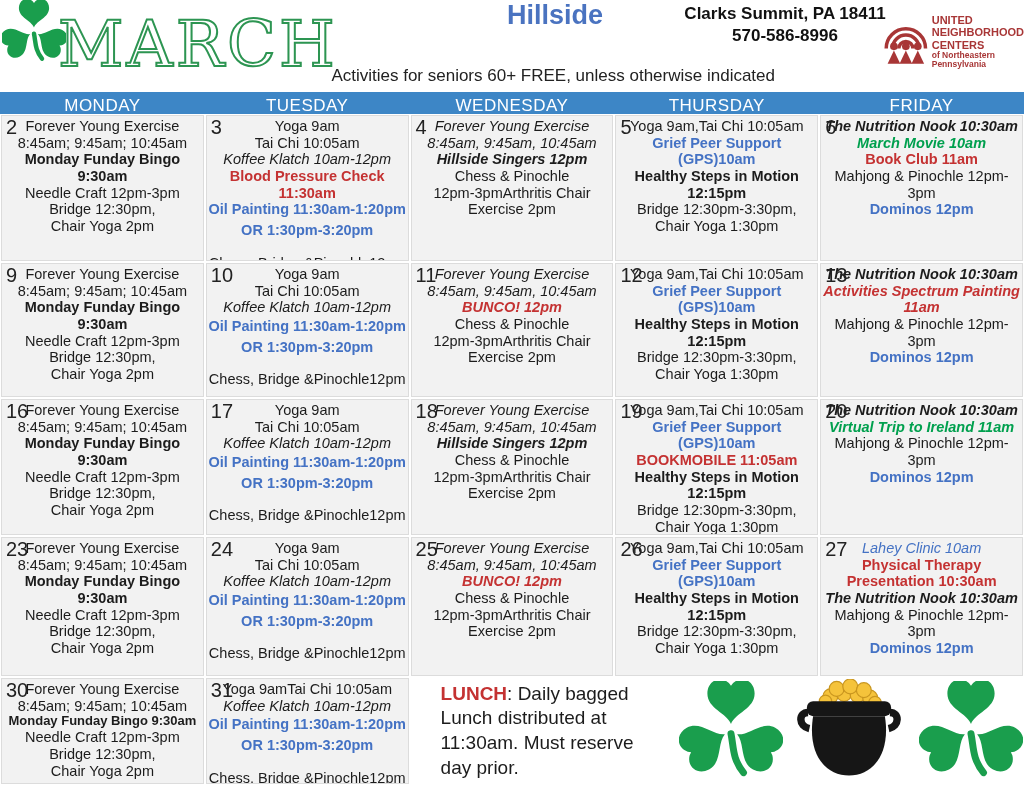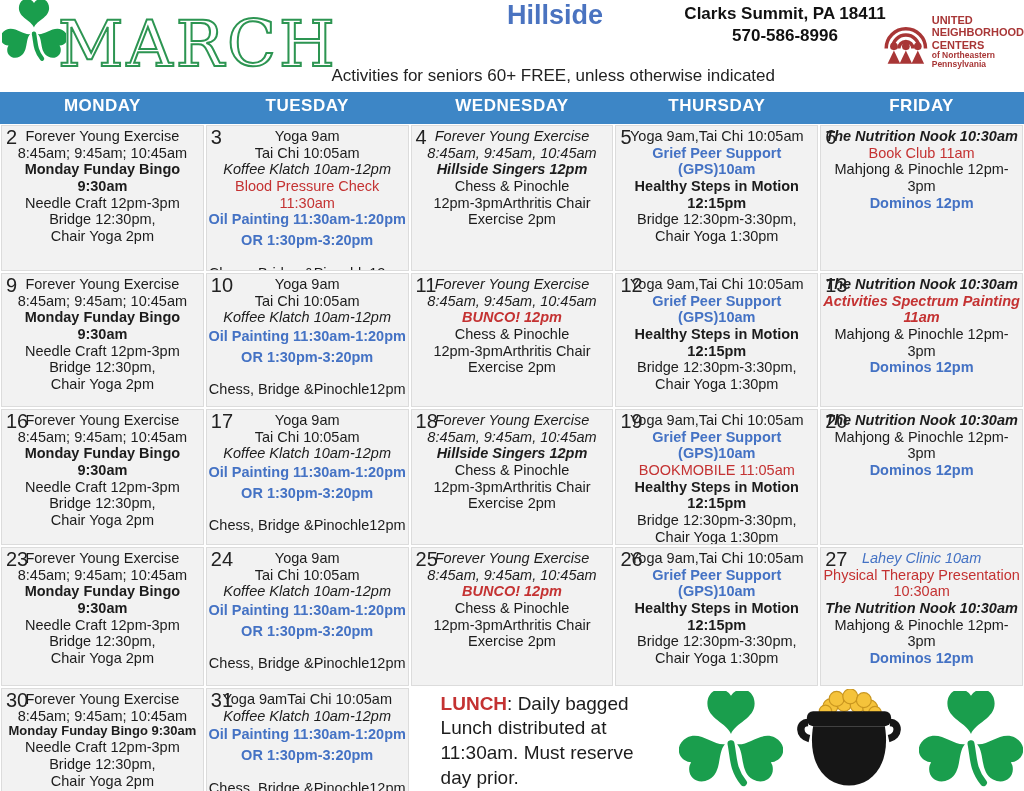--- a/index.html
+++ b/index.html
@@ -24,40 +24,40 @@
   .subtitle { position:absolute; left:255px; top:66px; width:520px; text-align:right;
           font-size:17px; color:#222; }
   .address { position:absolute; left:645px; top:3px; width:280px; text-align:center;
           font-size:17px; font-weight:bold; color:#111; line-height:1.3; }
   .logo { position:absolute; left:882px; top:8px; width:142px; height:80px; display:flex; align-items:flex-start; }
   .logo-icon { width:54px; height:70px; margin-top:4px; }
   .logo-text { margin-left:2px; color:var(--logo-red,#a83636); line-height:1.12; padding-top:6px; }
   .logo-text .lt-b { font-size:11px; font-weight:bold; }
   .logo-text .lt-s { font-size:8.5px; font-weight:bold; }
   
-  .day-row { display:flex; width:1024px; height:32px; background:var(--header-bar,#3d86c6);font-weight:bold; }
+  .day-row { display:flex; width:1024px; height:22px; background:var(--header-bar,#3d86c6); }
   .day { flex:1; color:#fff; font-size:17px; letter-spacing:0.5px; text-align:center; line-height:28px; }
   
   .grid {
     display:grid; width:1024px; height:671px;
     grid-template-columns:repeat(5,1fr);
     grid-template-rows:146px 134px 136px 139px auto;
     gap:2px; background:#fff; padding:1px;
   }
   .cell {
     position:relative; background:#f2f2f2; border:1px solid #dcdcdc;
     overflow:hidden; text-align:center; padding:2px 1px 0 1px;
     font-size:14.5px; line-height:1.15;
   }
   .date { position:absolute; left:4px; top:0px; font-size:20px; color:#222; }
   .line.bold { font-weight:bold; }
   .line.bold-sm { font-weight:bold; font-size:13px; }
   .line.italic { font-style:italic; }
   .line.bi { font-weight:bold; font-style:italic; }
-  .line.red-b { color:var(--event-red,#c43232); font-weight:normal;text-align:center; }
+  .line.red-b { color:var(--event-red,#c43232); font-weight:bold;text-align:center; }
   .line.red-bi { color:var(--event-red,#c43232); font-weight:bold; font-style:italic; }
   .line.blue-b { color:var(--event-blue,#4472c4); font-weight:bold; }
   .line.blue-bi { color:var(--event-blue,#4472c4); font-weight:normal; font-style:italic; }
   .line.green-bi { color:var(--event-green,#00a04e); font-weight:bold; font-style:italic; }
   .line.blue-b + .line.blue-b { margin-top:4px; }
   .line.blue-b + .line.plain { margin-top:16px; }
   .line.italic + .line.blue-b { margin-top:2px; }
   
   .lunch-cell {
     grid-column:3 / span 3; grid-row:5; background:#fff; border:none;
@@ -197,20 +197,21 @@
           <div class="line blue-b">Grief Peer Support (GPS)10am</div>
           <div class="line bold">Healthy Steps in Motion 12:15pm</div>
           <div class="line plain">Bridge 12:30pm-3:30pm,</div>
           <div class="line plain">Chair Yoga 1:30pm</div>
         </div>
       </div>
       <div class="cell">
         <span class="date">6</span>
         <div class="lines">
           <div class="line bi">The Nutrition Nook 10:30am</div>
+          <div class="line green-bi">March Movie 10am</div>
           <div class="line red-b">Book Club 11am</div>
           <div class="line plain">Mahjong &amp; Pinochle 12pm-3pm</div>
           <div class="line blue-b">Dominos 12pm</div>
         </div>
       </div>
       <div class="cell">
         <span class="date">9</span>
         <div class="lines">
           <div class="line plain">Forever Young Exercise</div>
           <div class="line plain">8:45am; 9:45am; 10:45am</div>
@@ -302,20 +303,21 @@
           <div class="line red-b">BOOKMOBILE 11:05am</div>
           <div class="line bold">Healthy Steps in Motion 12:15pm</div>
           <div class="line plain">Bridge 12:30pm-3:30pm,</div>
           <div class="line plain">Chair Yoga 1:30pm</div>
         </div>
       </div>
       <div class="cell">
         <span class="date">20</span>
         <div class="lines">
           <div class="line bi">The Nutrition Nook 10:30am</div>
+          <div class="line green-bi">Virtual Trip to Ireland 11am</div>
           <div class="line plain">Mahjong &amp; Pinochle 12pm-3pm</div>
           <div class="line blue-b">Dominos 12pm</div>
         </div>
       </div>
       <div class="cell">
         <span class="date">23</span>
         <div class="lines">
           <div class="line plain">Forever Young Exercise</div>
           <div class="line plain">8:45am; 9:45am; 10:45am</div>
           <div class="line bold">Monday Funday Bingo 9:30am</div>

